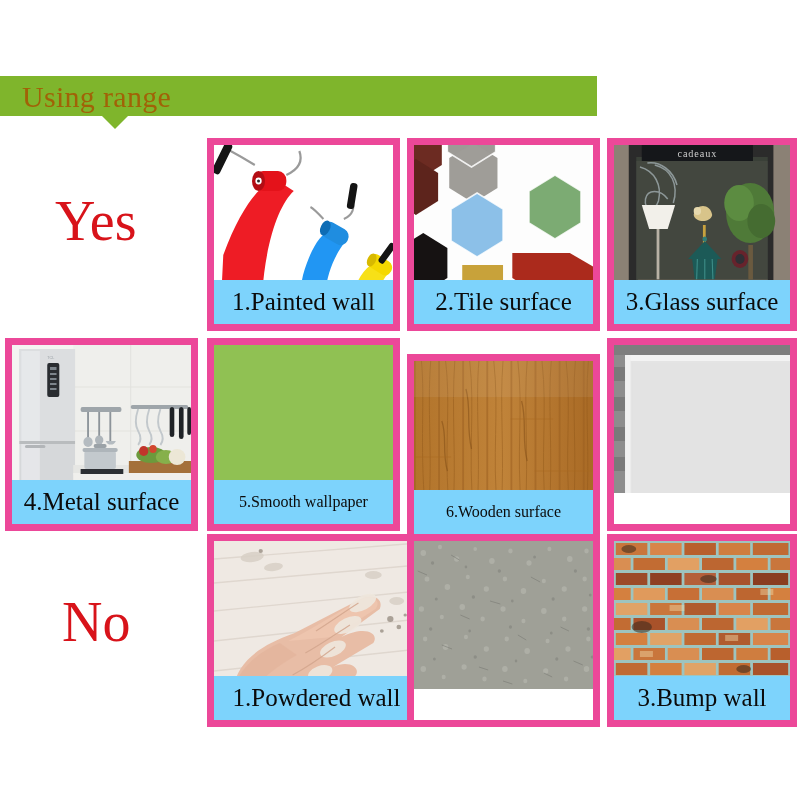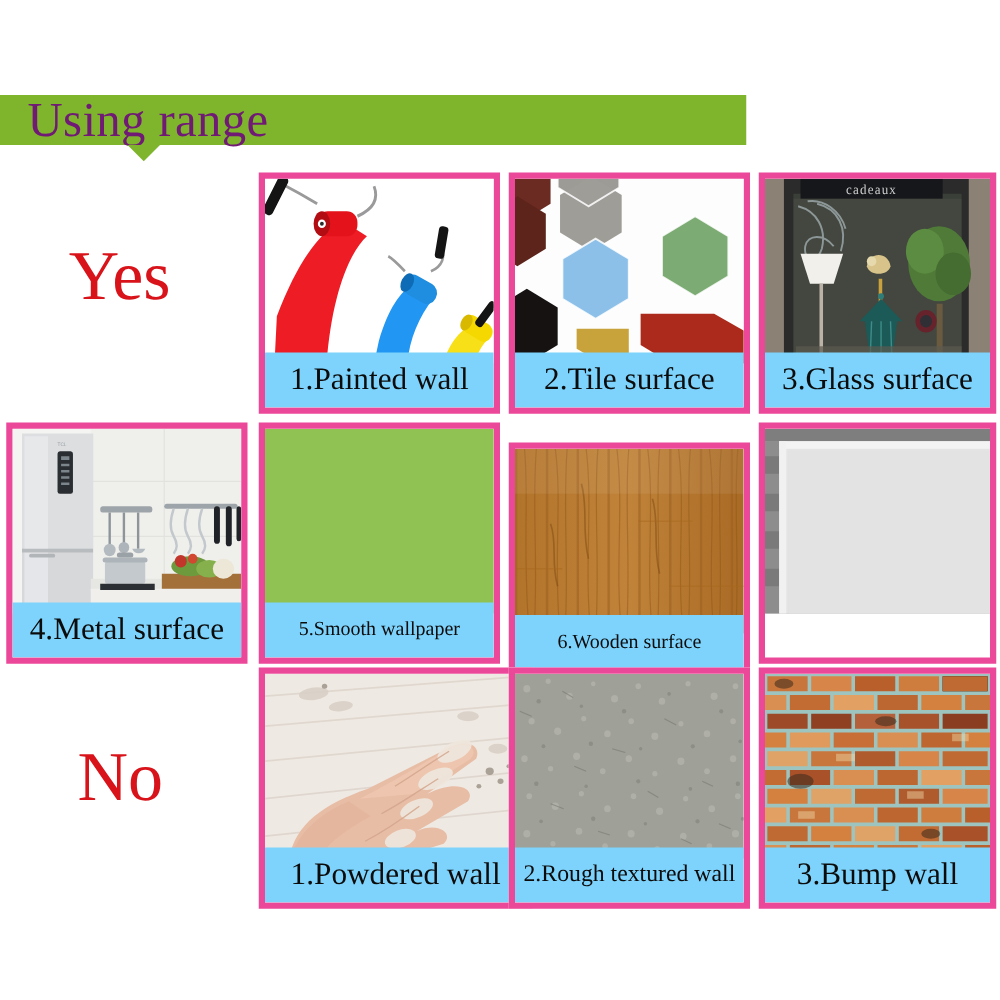--- a/index.html
+++ b/index.html
@@ -28,22 +28,22 @@
     left: 0;
     top: 0;
     width: 597px;
     height: 40px;
     background: #7fb52c;
   }
   .banner-title {
     position: absolute;
     left: 22px;
     top: 4px;
-    font-size: 39px;
-    color: #701a75;
+    font-size: 30px;
+    color: #a16207;
     letter-spacing: 0.3px;
     line-height: 33px;
     white-space: nowrap;
     font-family: "Liberation Serif", "DejaVu Serif", serif;
   }
   .banner-notch {
     position: absolute;
     left: 102px;
     top: 40px;
     width: 0;
@@ -62,21 +62,21 @@
     font-family: "Liberation Serif", "DejaVu Serif", serif;
     white-space: nowrap;
   }
   .verdict-yes { left: 55px; top: 183px; }
   .verdict-no  { left: 62px; top: 584px; }
 
   
   .card {
     position: absolute;
     box-sizing: border-box;
-    border: 5px solid #ec4899;
+    border: 7px solid #ec4899;
     background: #ffffff;
     overflow: hidden;
     padding-left: 44px;
   }
   .card-media {
     position: absolute;
     left: 0;
     top: 0;
     right: 0;
     height: 148px;
@@ -516,21 +516,20 @@
         <path d="M70 126 l 10 3"></path>
           <path d="M112 94 l 9 5"></path>
           <path d="M172 120 l 10 4"></path>
         <path d="M50 74 l 10 4"></path>
           <path d="M140 132 l 9 4"></path>
           <path d="M96 140 l 10 3"></path>
       </g>
       <rect x="0" y="0" width="193" height="148" fill="#ffffff" opacity="0.05"></rect>
     </svg>
   </div>
-  <div class="card-caption xs">2.Rough textured wall</div>
 </div>
 
 <div class="card c-r3c3">
   <div class="card-media">
     <svg class="media-svg" viewBox="0 0 190 148" preserveAspectRatio="none">
       <rect x="0" y="0" width="190" height="148" fill="#9ec4bf"></rect>
       <g>
         <rect x="2" y="2" width="34" height="12" fill="#c9763c"></rect>
         <rect x="39" y="2" width="34" height="12" fill="#d8854a"></rect>
         <rect x="76" y="2" width="34" height="12" fill="#b85f2c"></rect>

